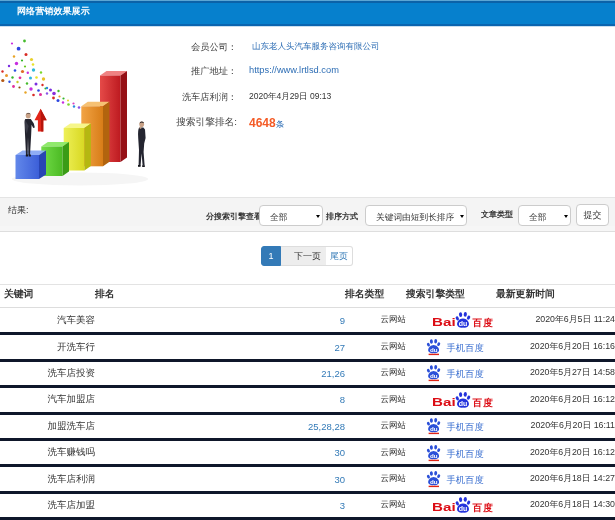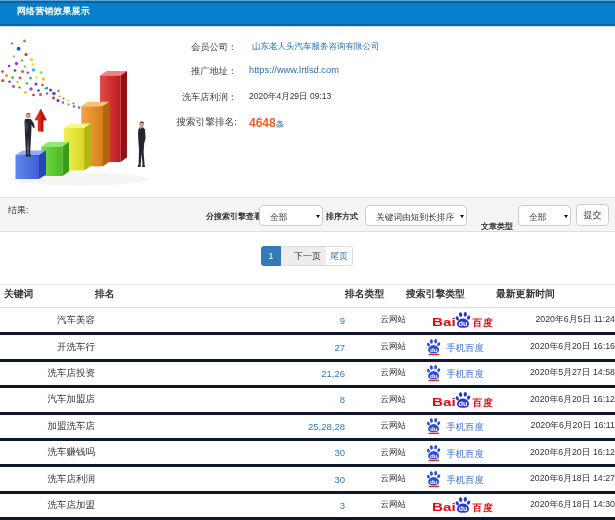--- a/index.html
+++ b/index.html
@@ -189,21 +189,21 @@
 <div class="flabel" style="left:195px; top:211px;margin-left:11px;">分搜索引擎查看</div>
 <div class="sel" style="left:259px; width:64px;">
     <span class="txt">全部</span>
     <span class="arr"></span>
   </div>
 <div class="flabel" style="left:326px; top:211px;">排序方式</div>
 <div class="sel" style="left:365px; width:102px;">
     <span class="txt">关键词由短到长排序</span>
     <span class="arr"></span>
   </div>
-<div class="flabel" style="left:481px; top:221px;">文章类型</div>
+<div class="flabel" style="left:481px; top:209px;">文章类型</div>
 <div class="sel" style="left:518px; width:53px;">
     <span class="txt">全部</span>
     <span class="arr"></span>
   </div>
 <div class="btn">提交</div>
 
 <div class="pag">
   <div class="pg pg1">1</div>
   <div class="pg pg2">下一页</div>
   <div class="pg pg3">尾页</div>

